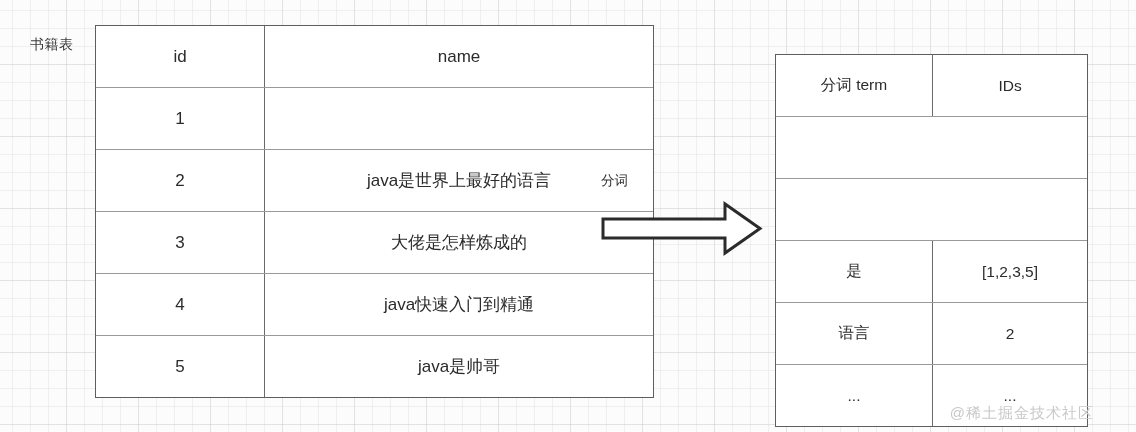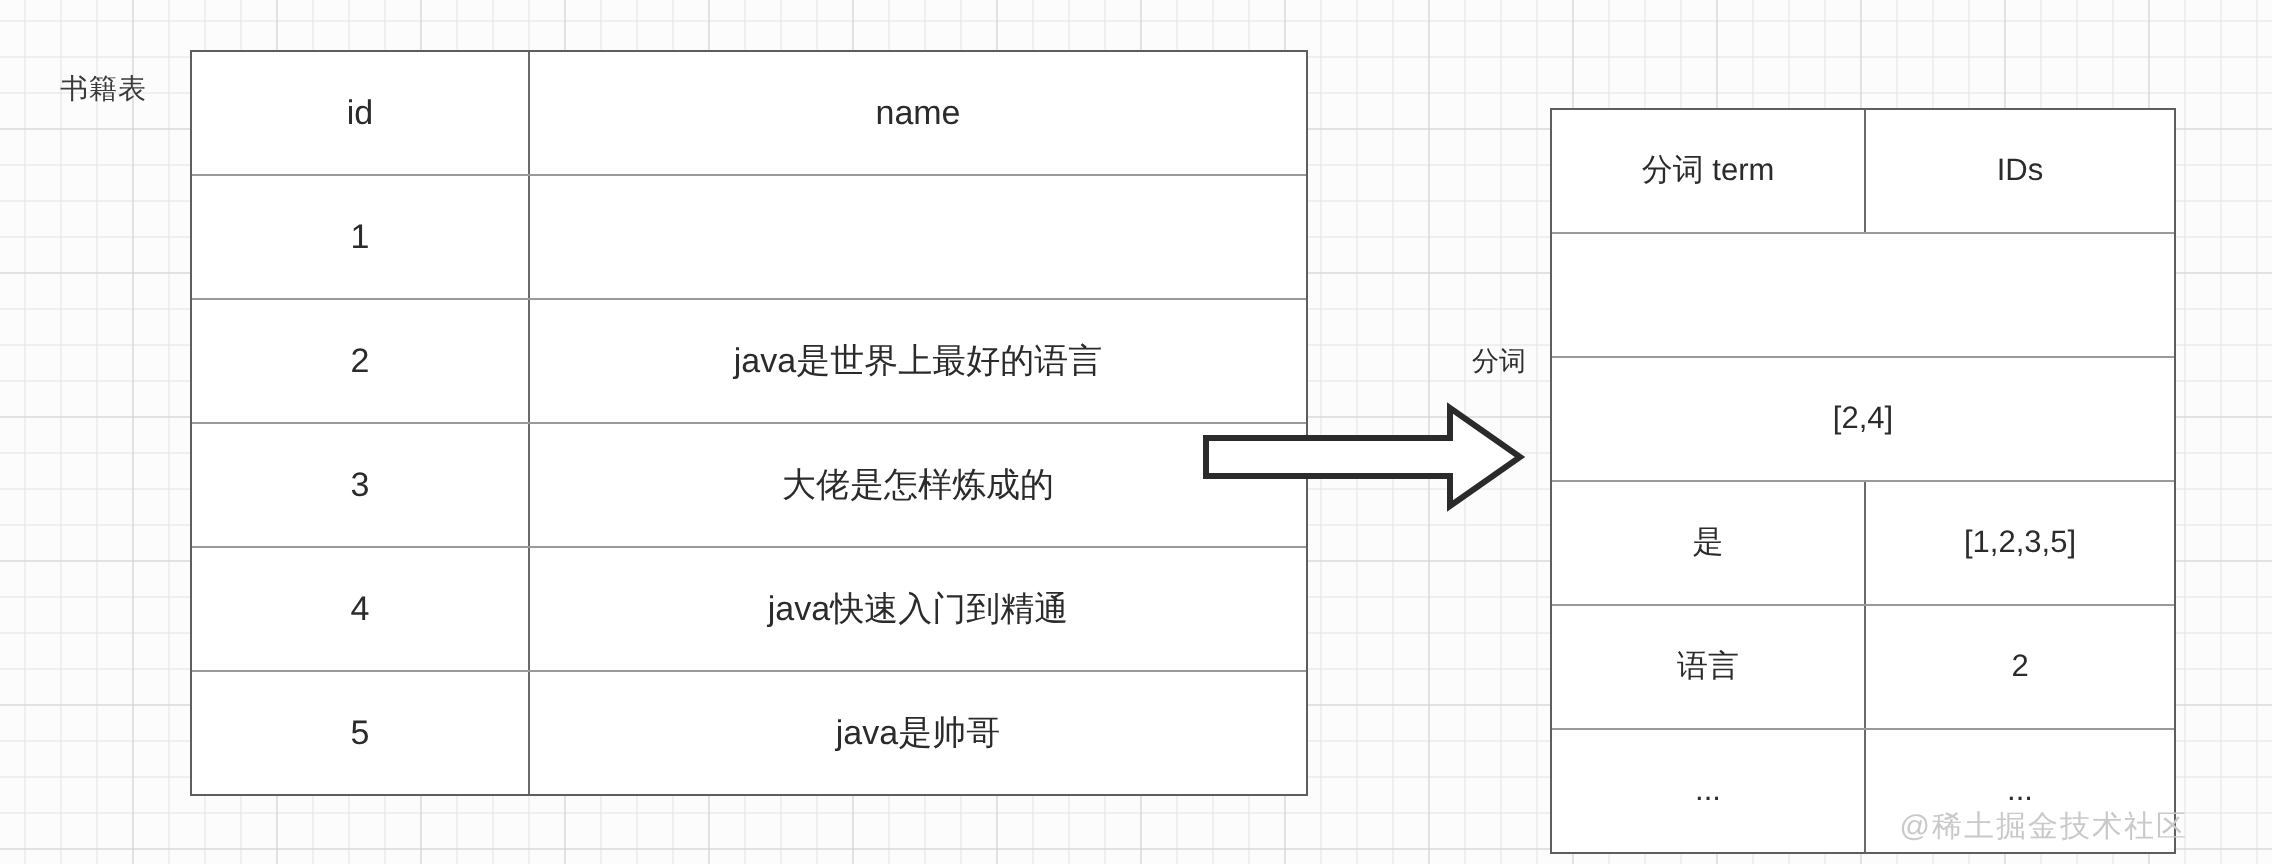--- a/index.html
+++ b/index.html
@@ -103,21 +103,21 @@
     width: 162px;
     height: 57px;
   }
   #arrow-wrap svg { display: block; width: 162px; height: 57px; }
 
   #arrow-label {
     position: absolute;
     left: 601px;
     top: 172px;
     width: 162px;
-    text-align: right;
+    text-align: left;
     font-size: 13.5px;
     color: #2f2f2f;
     white-space: nowrap;
   }
 
   
   #watermark {
     position: absolute;
     right: 42px;
     bottom: 9px;
@@ -179,21 +179,20 @@
 
     <div class="dt-row">
       <div class="dt-cell sep c-term">分词 term</div>
       <div class="dt-cell c-ids">IDs</div>
     </div>
 
     <div class="dt-row">
     </div>
 
     <div class="dt-row">
-      <div class="dt-cell c-ids">[2,4]</div>
     </div>
 
 
     <div class="dt-row">
       <div class="dt-cell sep c-term">是</div>
       <div class="dt-cell c-ids">[1,2,3,5]</div>
     </div>
 
     <div class="dt-row">
       <div class="dt-cell sep c-term">语言</div>

